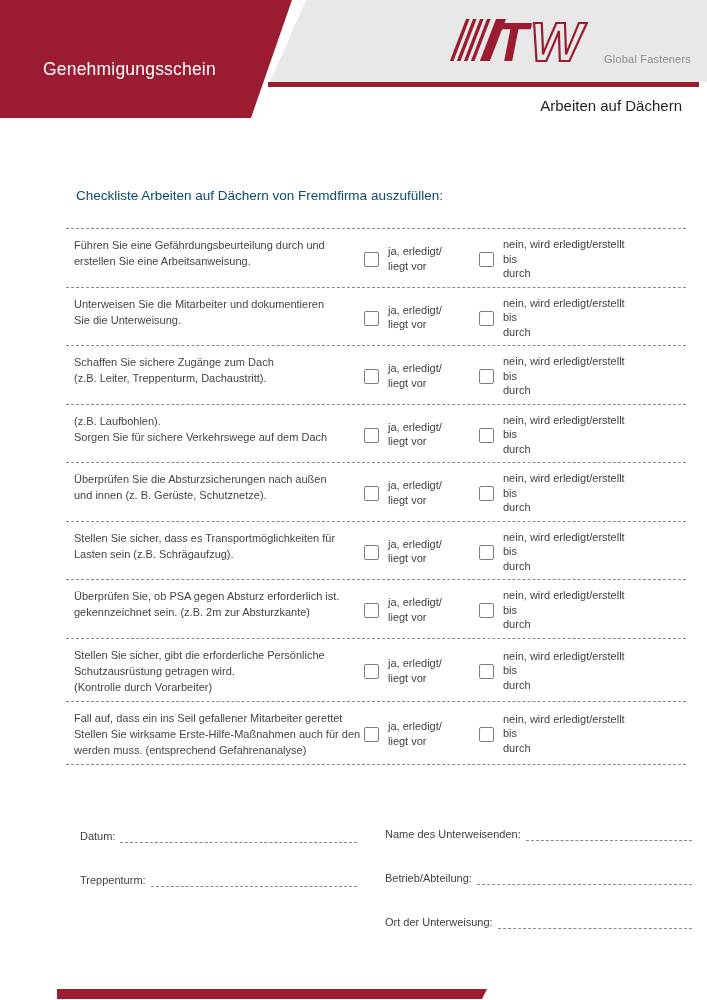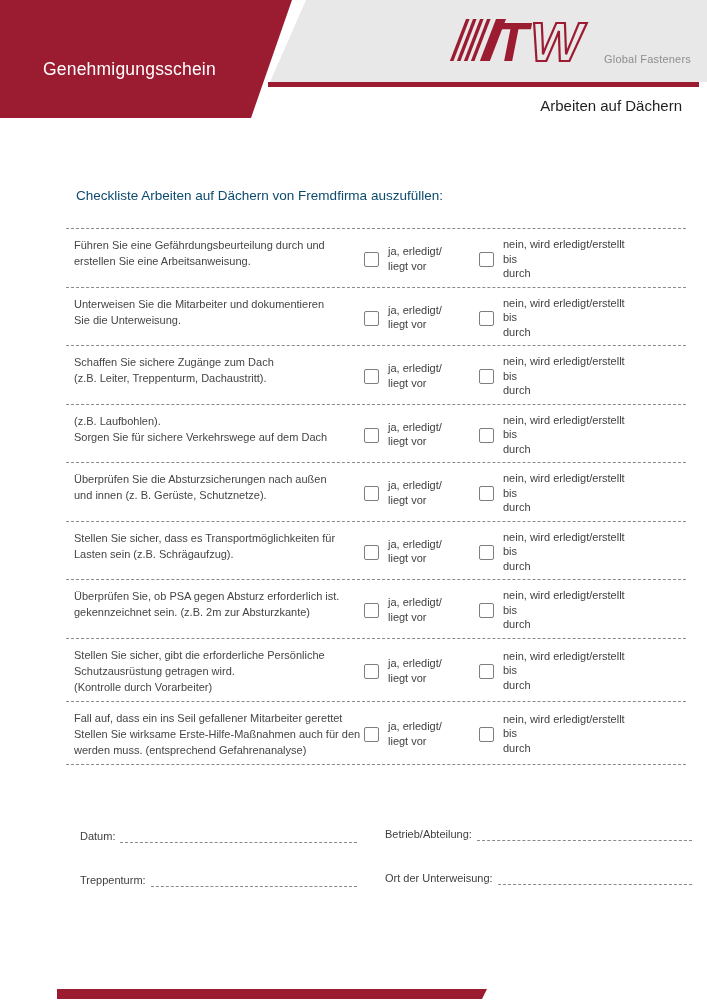--- a/index.html
+++ b/index.html
@@ -306,20 +306,24 @@
       <span class="dash-line"></span>
     </div>
     <div class="field">
       <span class="field-label">Treppenturm:</span>
       <span class="dash-line"></span>
     </div>
   </div>
 
   <div class="fields-right">
     <div class="field">
+      <span class="field-label">Name des Unterweisenden:</span>
+      <span class="dash-line"></span>
+    </div>
+    <div class="field">
       <span class="field-label">Betrieb/Abteilung:</span>
       <span class="dash-line"></span>
     </div>
     <div class="field">
       <span class="field-label">Ort der Unterweisung:</span>
       <span class="dash-line"></span>
     </div>
   </div>
 
   <div class="footer-bar"></div>

